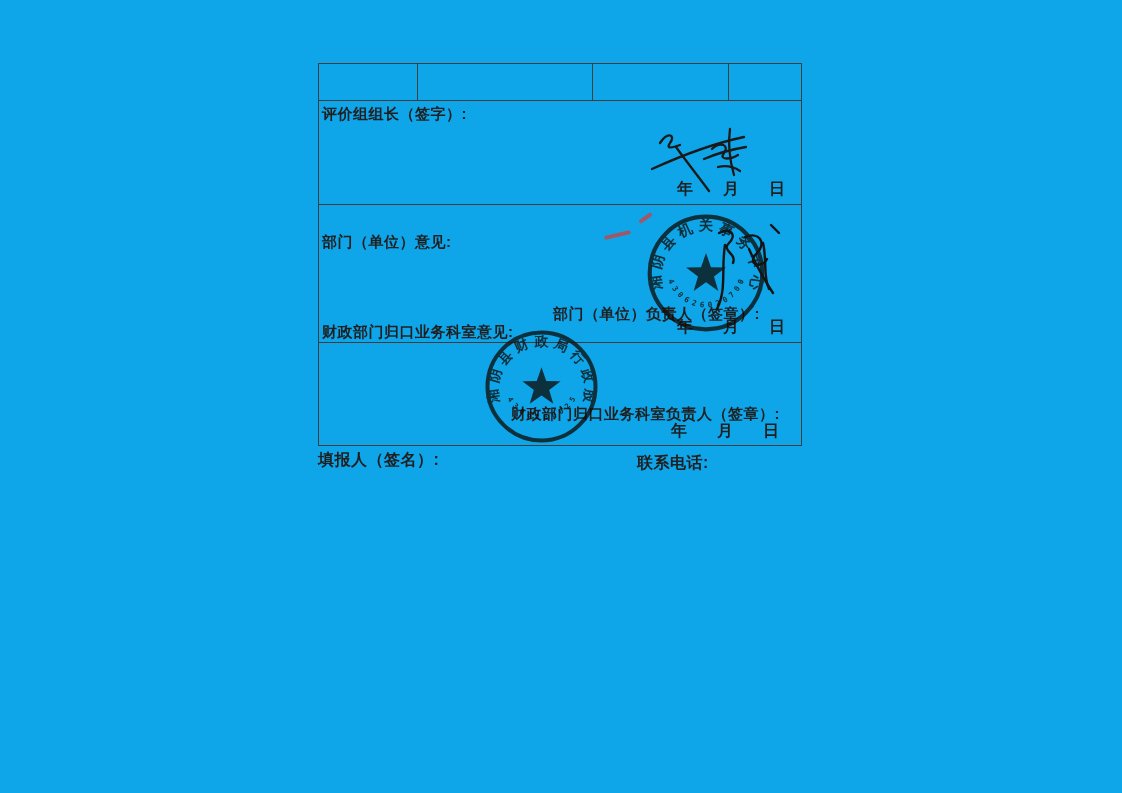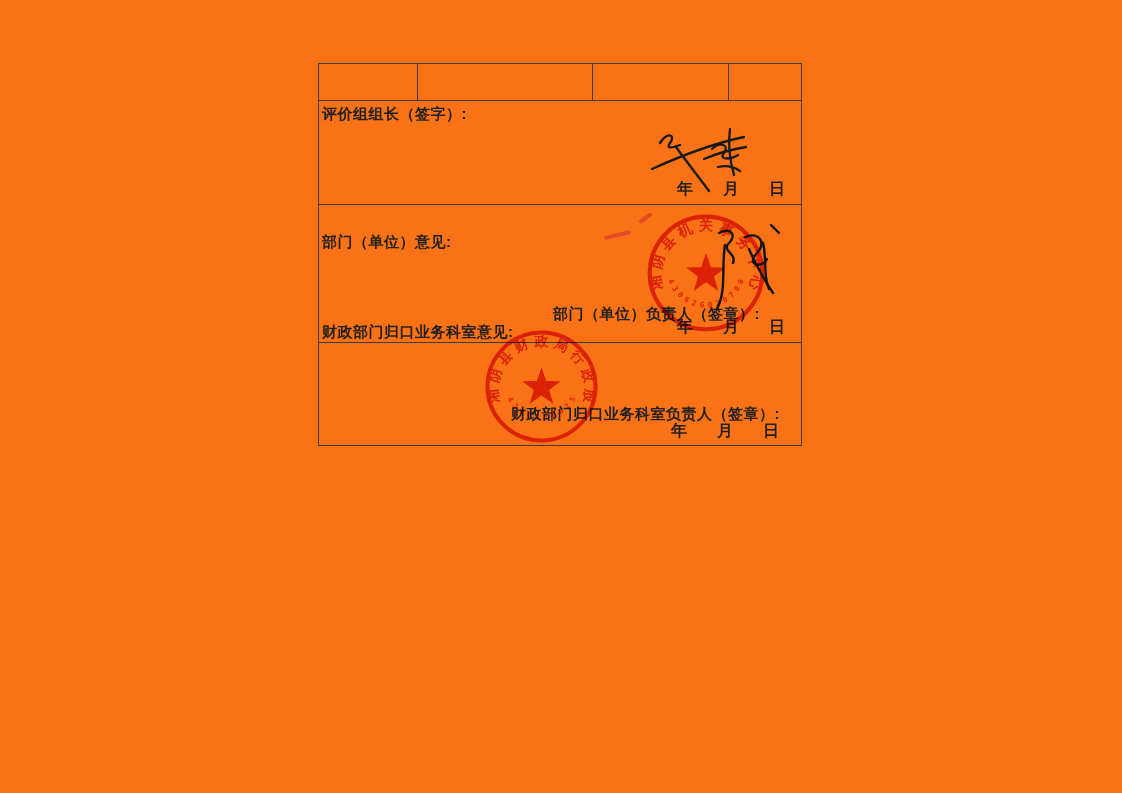--- a/index.html
+++ b/index.html
@@ -1,16 +1,16 @@
 <!DOCTYPE html>
 <html><head>
 <meta charset="utf-8">
 <style>
   html,body{margin:0;padding:0;background:#ffffff;}
-  .page{position:relative;width:1122px;height:793px;background:#f97316;overflow:hidden;
+  .page{position:relative;width:1122px;height:793px;background:#0ea5e9;overflow:hidden;
         font-family:"Liberation Sans","DejaVu Sans",sans-serif;color:#1f1f1f;}
   
   .form{position:absolute;left:318px;top:63px;width:484px;height:383px;
         border:1.6px solid #3d3d3d;box-sizing:border-box;z-index:1;}
   .header-row{position:absolute;left:0;top:0;width:100%;height:37px;display:flex;
         border-bottom:1.6px solid #3d3d3d;box-sizing:border-box;}
   .hcell{box-sizing:border-box;height:100%;}
   .hcell + .hcell{border-left:1.4px solid #3d3d3d;}
   .hc1{width:98px;}  .hc2{width:175px;} .hc3{width:136px;} .hc4{flex:1;}
   .section{position:absolute;left:0;width:100%;box-sizing:border-box;}
@@ -77,20 +77,24 @@
       <span class="sec-label">财政部门归口业务科室意见:</span>
       <span class="signer-label signer3">财政部门归口业务科室负责人（签章）:</span>
       <div class="date-row date3">
         <span>年</span>
         <span>月</span>
         <span>日</span>
       </div>
     </div>
   </div>
 
+  <div class="footer">
+    <span>填报人（签名）:</span>
+    <span class="phone">联系电话:</span>
+  </div>
 
   <svg class="sig" style="left:646px;top:121px;width:106px;height:72px" viewBox="0 0 106 72" fill="none" stroke="#1a1a1a" stroke-width="2.3" stroke-linecap="round">
     <path d="M14,22 C22,10 30,14 24,22 C19,29 28,26 34,24"></path>
     <path d="M6,48 C28,38 60,24 98,16"></path>
     <path d="M30,26 C40,40 52,55 63,70"></path>
     <path d="M66,28 C74,20 84,24 78,32 C72,40 86,38 92,34"></path>
     <path d="M58,38 C72,32 88,28 100,26"></path>
     <path d="M84,8 C82,22 84,40 88,54"></path>
     <path d="M72,46 C80,44 88,46 94,50"></path>
   </svg>

